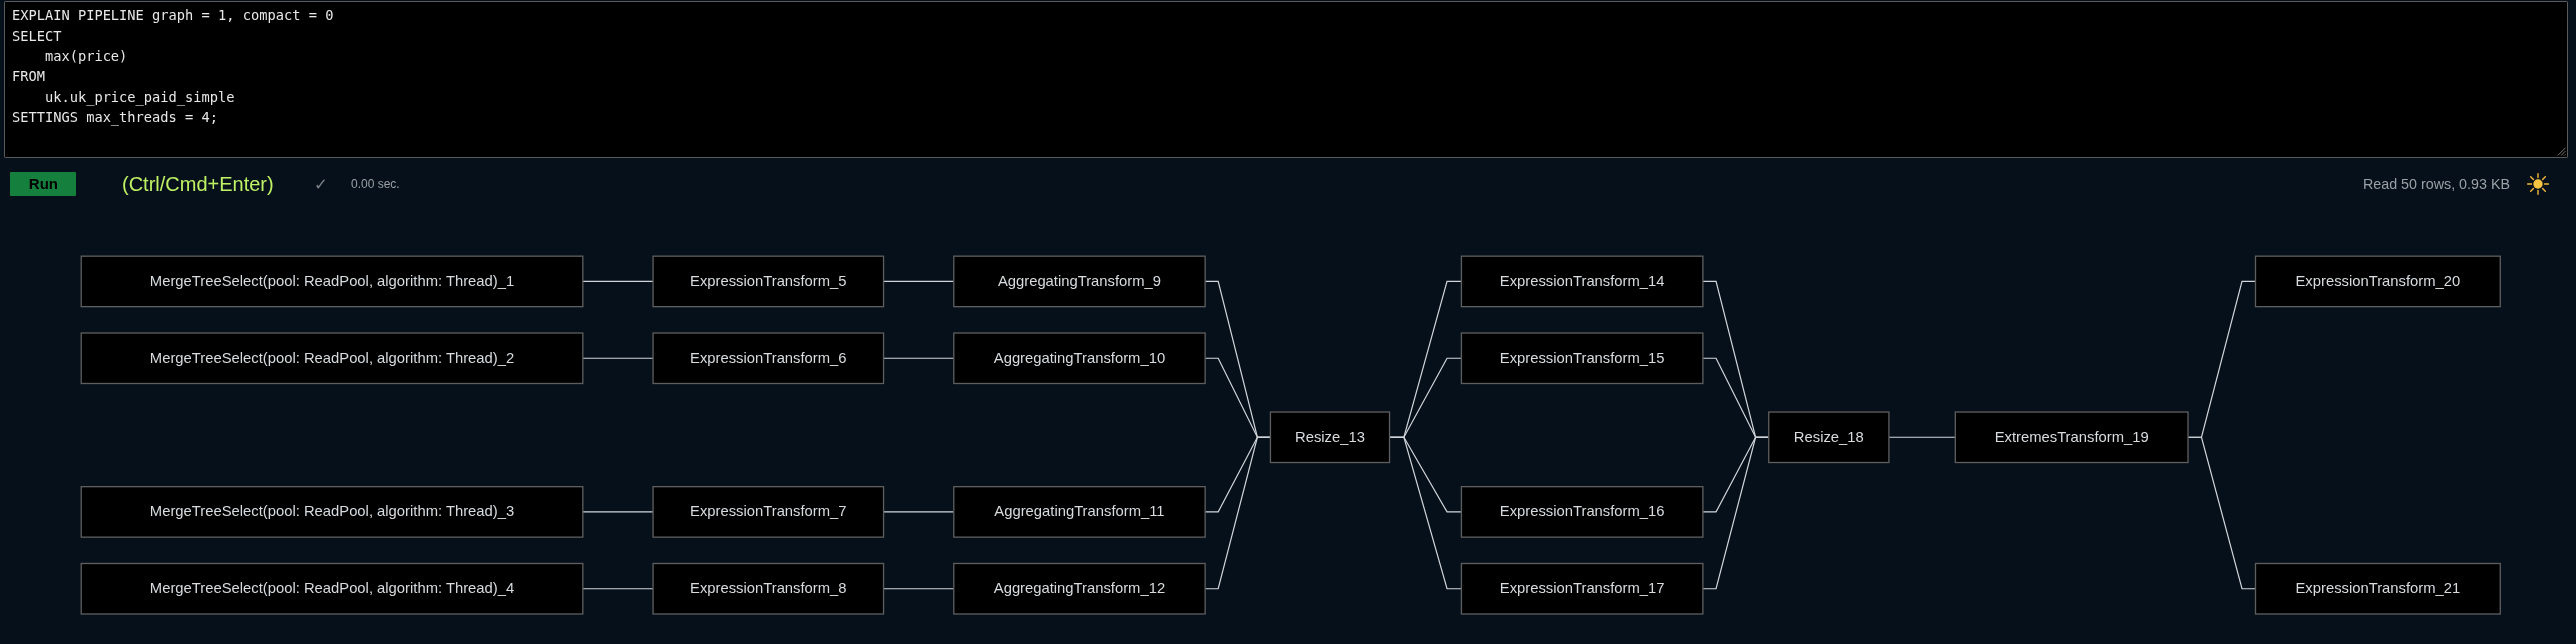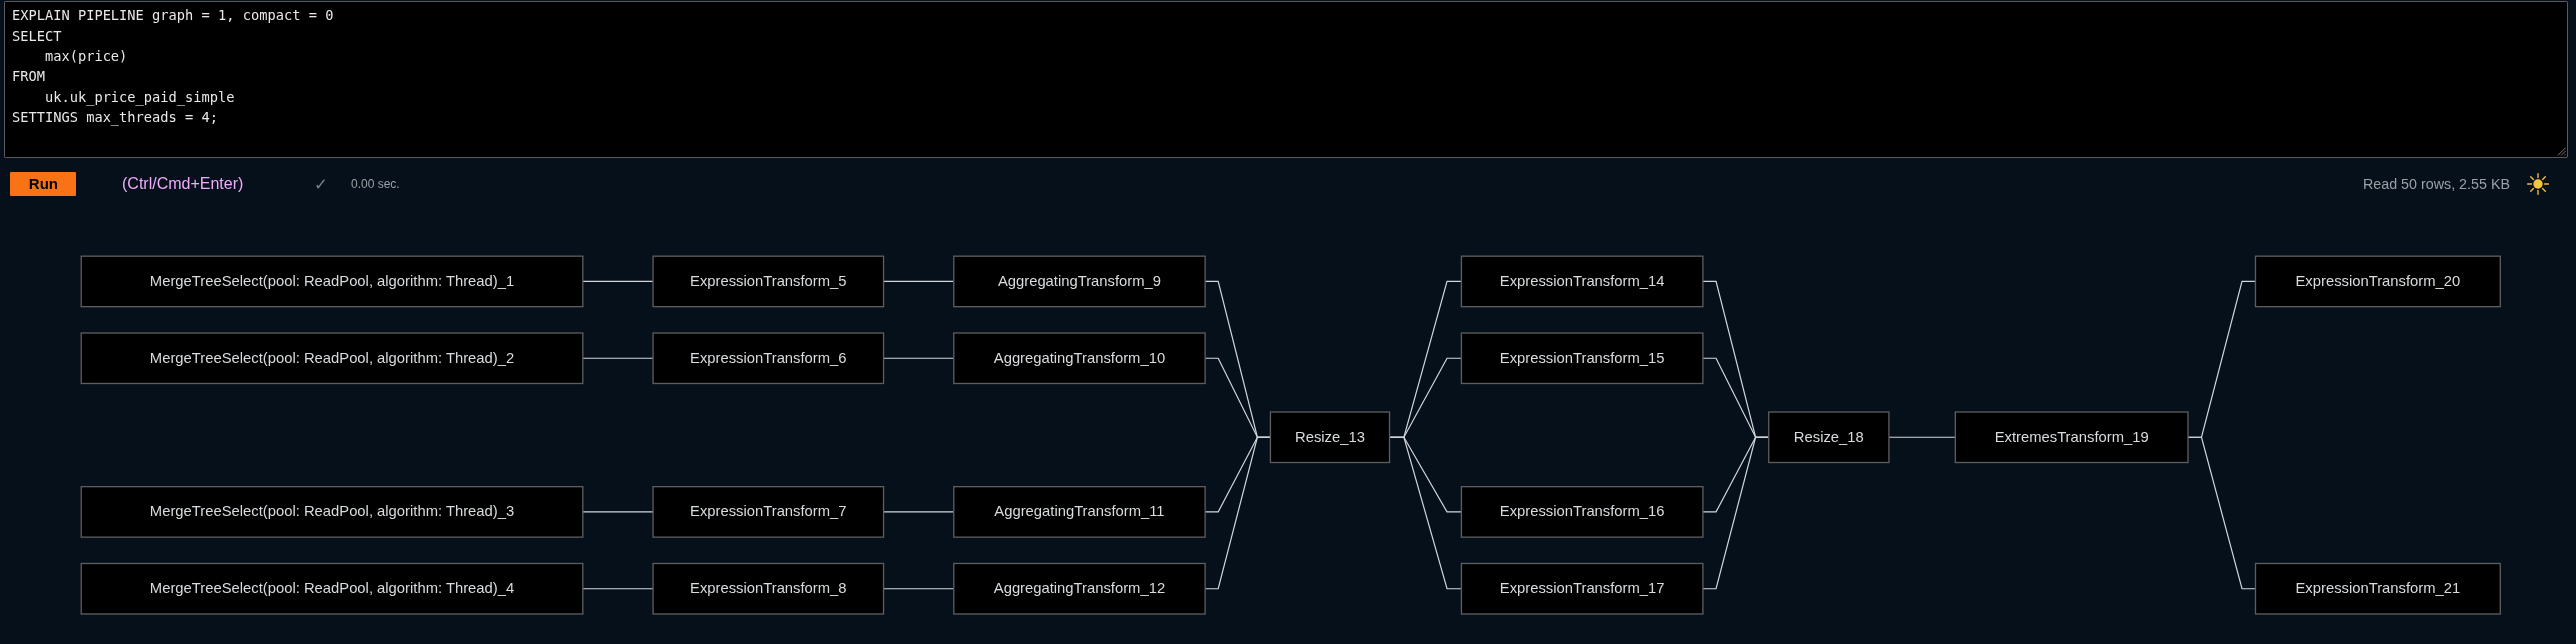--- a/index.html
+++ b/index.html
@@ -69,40 +69,40 @@
     top: 164px;
     width: 2576px;
     height: 31px;
   }
   #run-button {
     position: absolute;
     left: 10.4px;
     top: 7.7px;
     width: 66px;
     height: 24px;
-    background: #f97316;
+    background: #15803d;
     color: #000000;
     border: none;
     border-radius: 1.1px;
     font-family: "Liberation Sans", sans-serif;
     font-size: 15px;
     font-weight: bold;
     line-height: 24px;
     text-align: center;
     cursor: pointer;
     padding: 0;
   }
   #run-hint {
     position: absolute;
     left: 122px;
     top: 7.7px;
     height: 24px;
     line-height: 24px;
-    font-size: 16px;
-    color: #f0abfc;
+    font-size: 20px;
+    color: #bef264;
     white-space: nowrap;
   }
   #stats-check {
     position: absolute;
     left: 314px;
     top: 7.7px;
     height: 24px;
     line-height: 24px;
     font-size: 16.5px;
     color: #7b8085;
@@ -187,21 +187,21 @@
       <line x1="21" y1="13" x2="13" y2="21" stroke="#8d8d8d" stroke-width="1.6"></line>
       <line x1="21" y1="19" x2="19" y2="21" stroke="#8d8d8d" stroke-width="1.6"></line>
     </svg>
   </div>
 
   <div id="toolbar">
     <button id="run-button">Run</button>
     <span id="run-hint">(Ctrl/Cmd+Enter)</span>
     <span id="stats-check">✓</span>
     <span id="elapsed">0.00 sec.</span>
-    <span id="read-stats">Read 50 rows, 2.55 KB</span>
+    <span id="read-stats">Read 50 rows, 0.93 KB</span>
     <svg id="theme-toggle" viewBox="0 0 44 44">
       <g stroke="#f0b93b" stroke-width="2.6" stroke-linecap="round">
         <line x1="22" y1="3" x2="22" y2="10"></line>
         <line x1="22" y1="34" x2="22" y2="41"></line>
         <line x1="3" y1="22" x2="10" y2="22"></line>
         <line x1="34" y1="22" x2="41" y2="22"></line>
         <line x1="8.6" y1="8.6" x2="13.6" y2="13.6"></line>
         <line x1="30.4" y1="30.4" x2="35.4" y2="35.4"></line>
         <line x1="8.6" y1="35.4" x2="13.6" y2="30.4"></line>
         <line x1="30.4" y1="13.6" x2="35.4" y2="8.6"></line>

